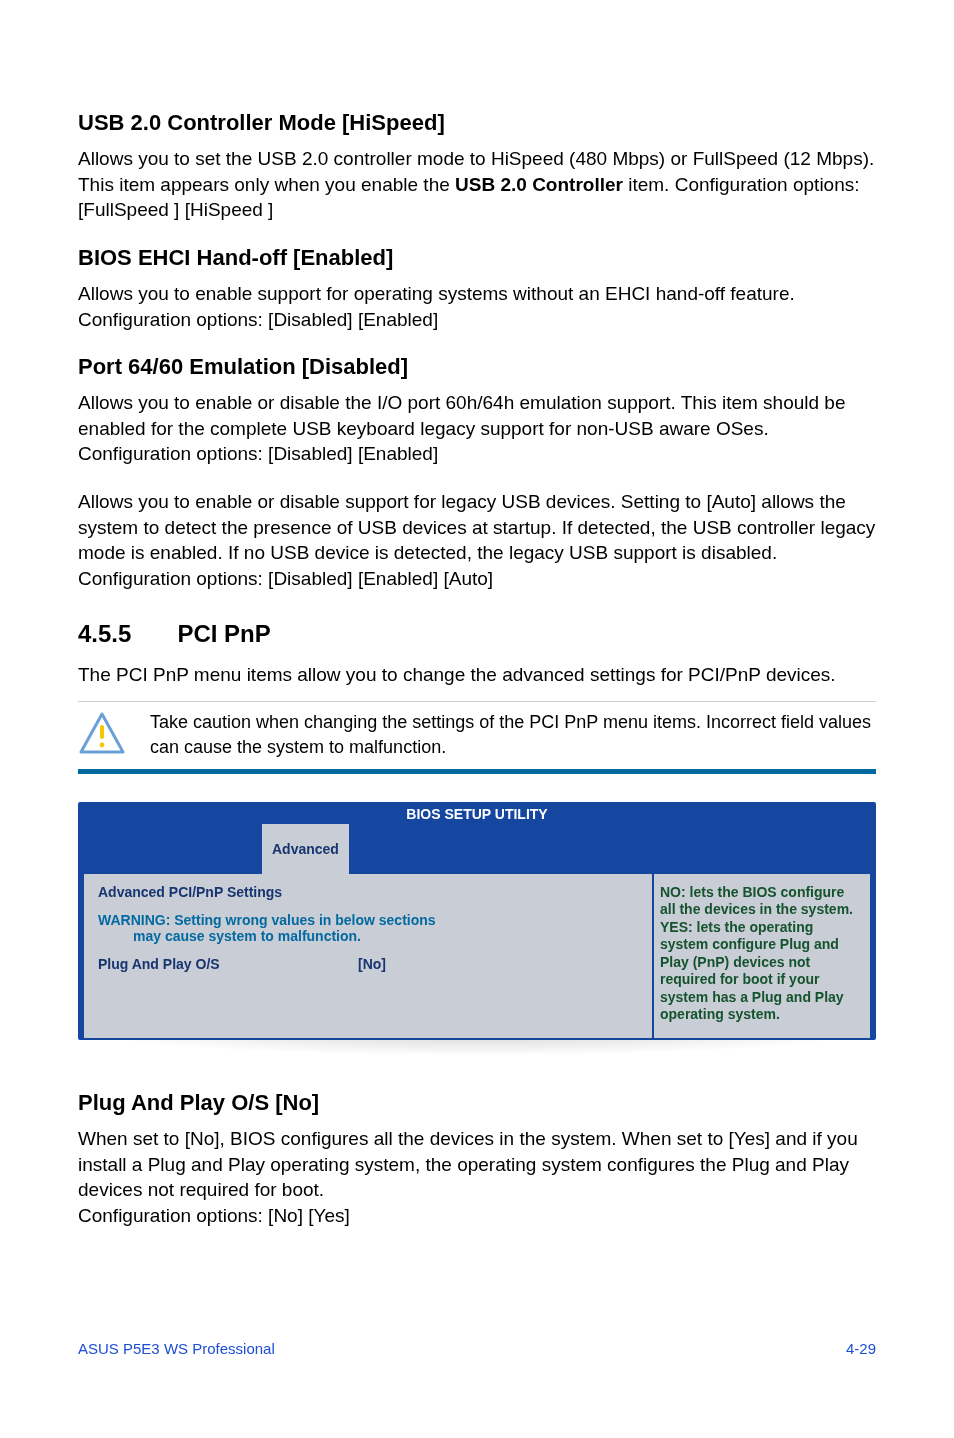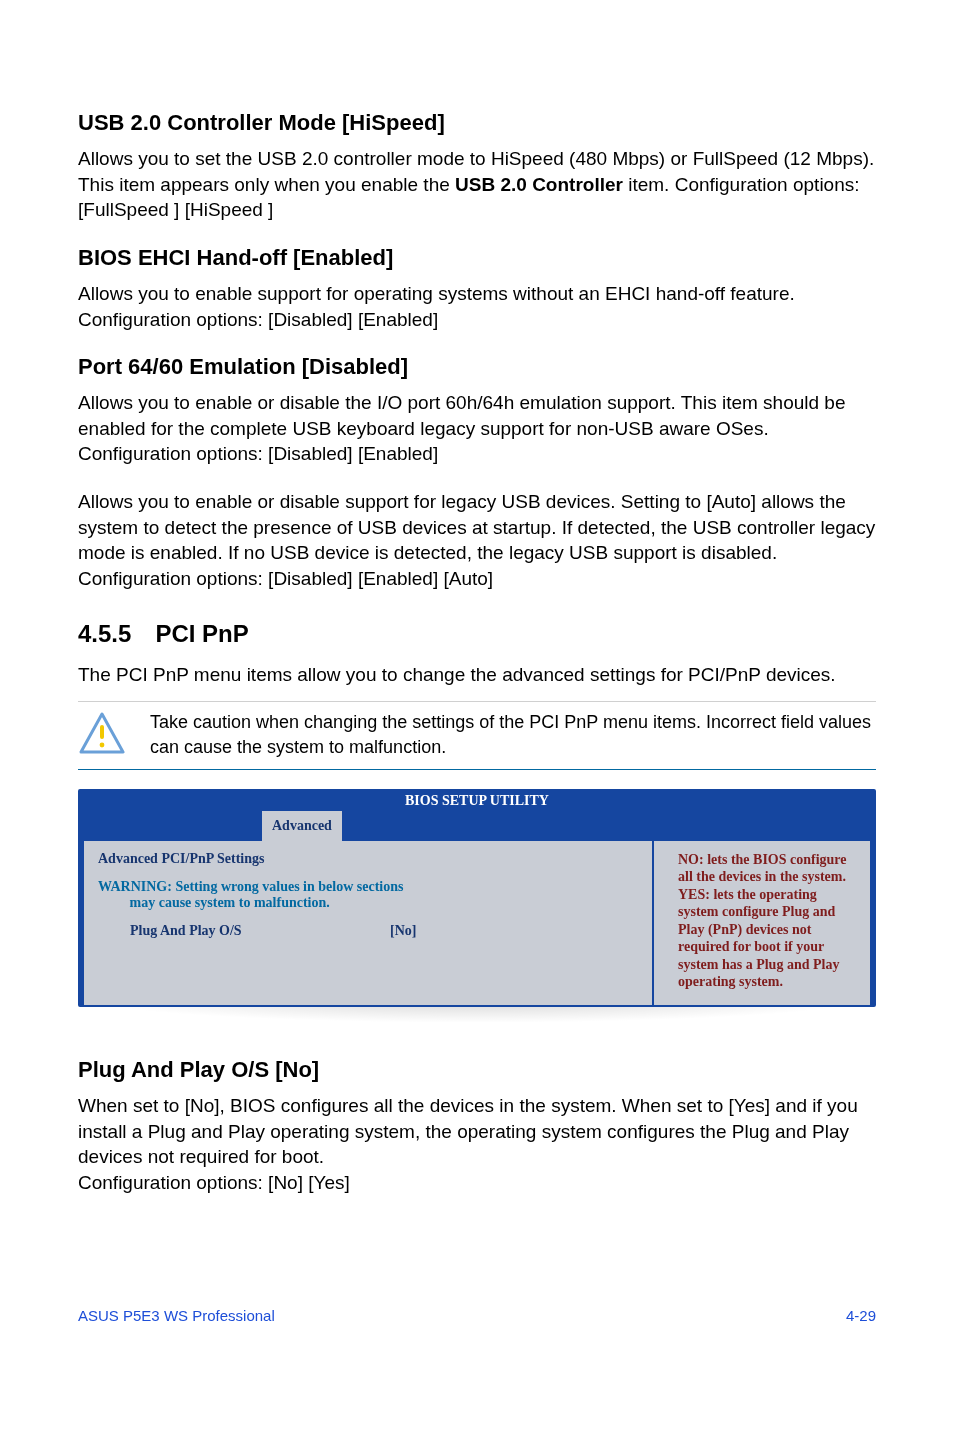--- a/index.html
+++ b/index.html
@@ -19,46 +19,46 @@
     font-weight: bold;
     margin: 0 0 10px 0;
   }
   p.body {
     font-size: 19px;
     line-height: 1.35;
     margin: 0 0 22px 0;
   }
   .subsect {
     display: flex;
-    gap: 24px;
+    gap: 46px;
     align-items: baseline;
     margin: 28px 0 14px 0;
   }
   .subsect .num, .subsect .title {
     font-size: 24px;
     font-weight: bold;
   }
   .alert-wrap {
     border-top: 1px solid #d0d0d0;
-    border-bottom: 1px solid #0369a1;
-    margin: 14px 0 19px 0;
+    border-bottom: 5px solid #0369a1;
+    margin: 14px 0 28px 0;
   }
   .alert {
     display: flex;
     align-items: flex-start;
     gap: 24px;
     padding: 8px 0 10px 0;
   }
   .alert svg { flex: 0 0 auto; margin-top: 2px; }
   .alert .txt { font-size: 18px; line-height: 1.35; }
 
   
   .bios {
     margin: 0 0 34px 0;
-    font-family: Liberation Serif, serif;
+    font-family: Liberation Sans, sans-serif;
     font-size: 14px;
     font-weight: bold;
   }
   .bios-outer {
     border: 2px solid #1546a0;
     border-radius: 2px;
     overflow: hidden;
   }
   .bios-titlebar {
     background: #1546a0;
@@ -69,46 +69,46 @@
   .bios-tabrow {
     background: #1546a0;
     color: #fff;
     display: flex;
     align-items: stretch;
     padding-left: 180px;
   }
   .bios-tab {
     background: #c9cdd5;
     color: #17356f;
-    padding: 7px 10px;
+    padding: 17px 10px;
     border-left: 2px solid #1546a0;
     border-right: 2px solid #1546a0;
   }
   .bios-body {
     display: flex;
     background: #c9cdd5;
     justify-content: space-between;
   }
   .bios-main {
     flex: 1 1 auto;
     padding: 10px 14px 40px 14px;
     border-left: 4px solid #1546a0;
     border-right: 2px solid #1546a0;
     color: #17356f;
   }
   .bios-main .hdr { color: #17356f; margin-bottom: 12px; }
   .bios-main .warn { color: #0369a1; }
   .bios-side {
     width: 220px;
-    color: #7f1d1d;
-    padding: 10px 10px 14px 24px;
+    color: #14532d;
+    padding: 10px 10px 14px 6px;
     border-right: 4px solid #1546a0;
     line-height: 1.25;
   }
-  .bios-row { display: flex; margin-left: 32px; }
+  .bios-row { display: flex; }
   .bios-row .label { width: 260px; }
   .bios-row .val { color: #17356f; }
   .bios-shadow {
     height: 16px;
     background: radial-gradient(ellipse at 50% -10px, rgba(0,0,0,0.18), rgba(0,0,0,0) 70%);
   }
   
   .footer {
     display: flex;
     justify-content: space-between;

